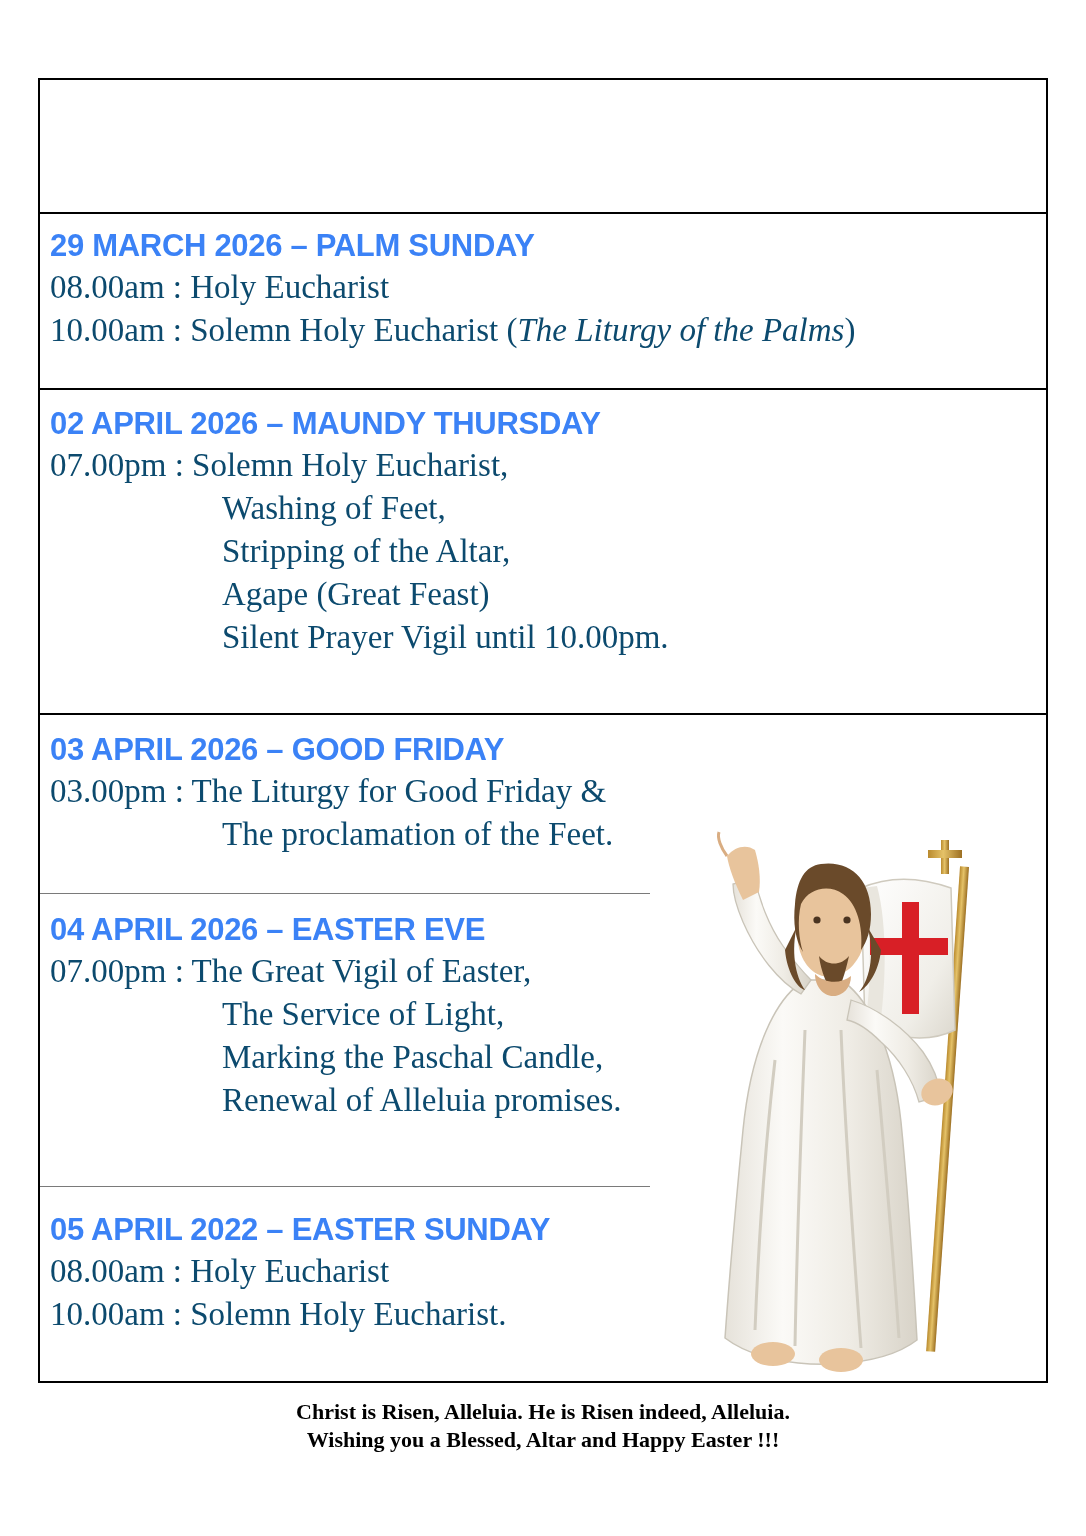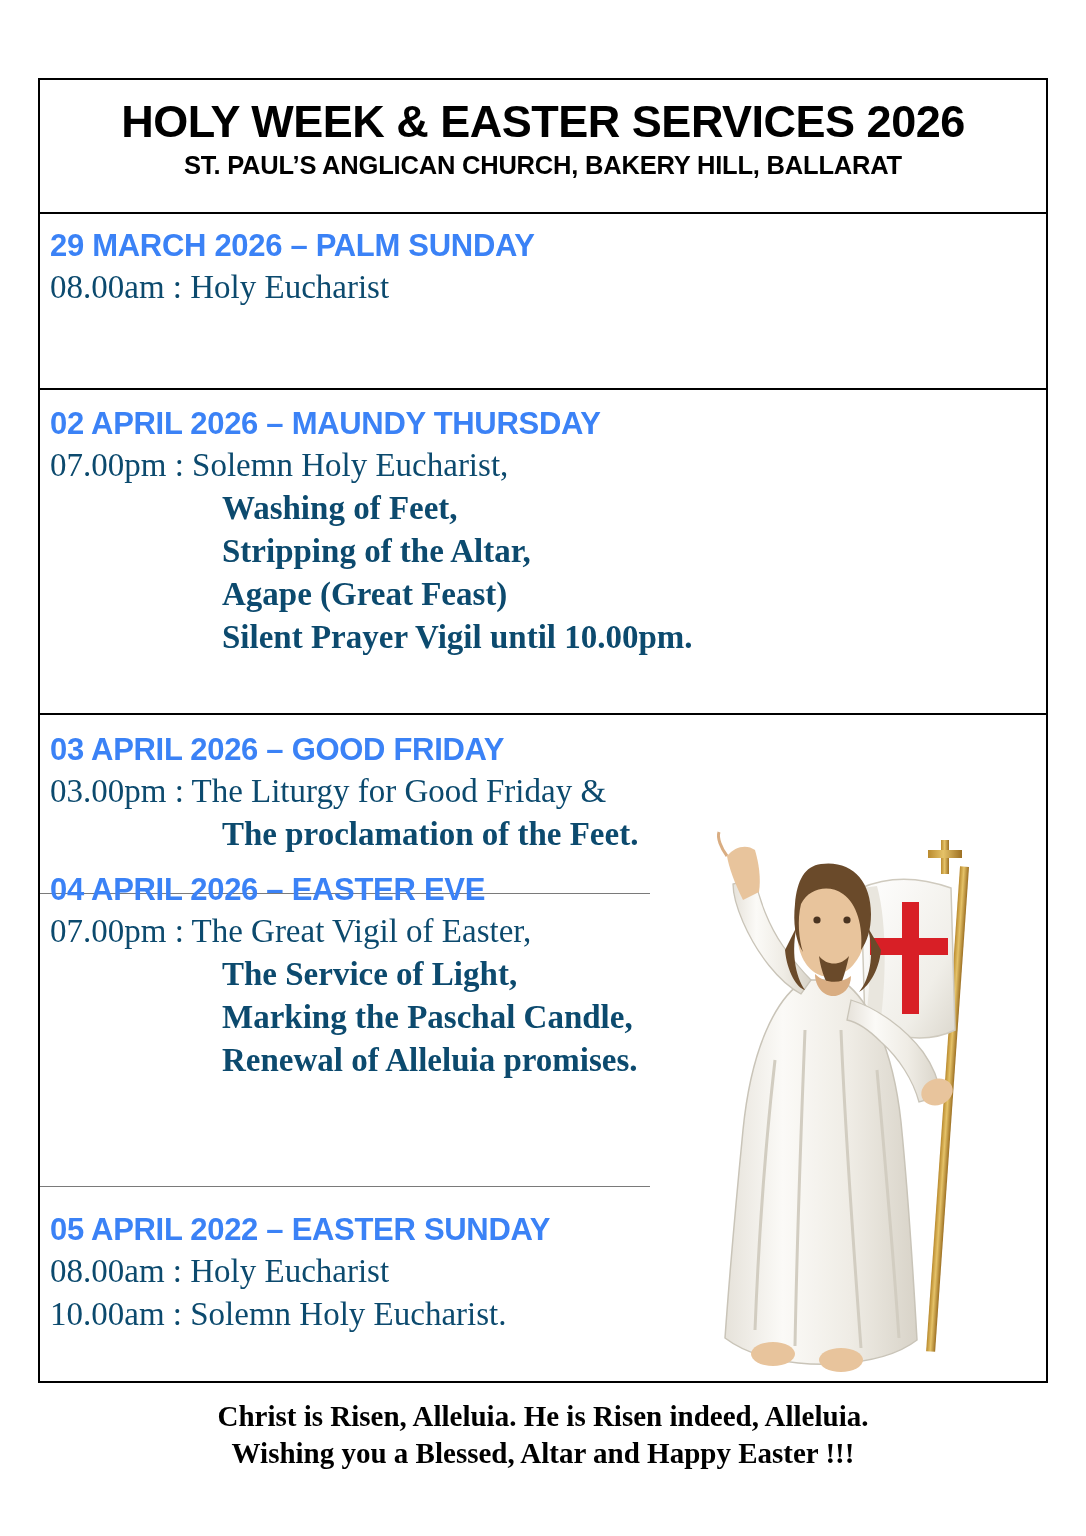--- a/index.html
+++ b/index.html
@@ -92,21 +92,20 @@
     font-size: 33px;
     color: #0c4a6e;
     line-height: 1.30;
     white-space: nowrap;
   }
   .line .ital {
     font-style: italic;
   }
   .indent {
     padding-left: 172px;
-    font-weight: bold;
   }
 
   .divider {
     position: absolute;
     left: 40px;
     width: 1006px;
     height: 2px;
     background: #000;
   }
   .divider.short {
@@ -120,21 +119,21 @@
   .footer {
     position: absolute;
     left: 38px;
     top: 1398px;
     width: 1010px;
     text-align: center;
   }
   .footer div {
     font-family: "Liberation Serif", serif;
     font-weight: bold;
-    font-size: 29px;
+    font-size: 22px;
     color: #000;
     line-height: 1.28;
     text-align: center;
   }
 
   
   .jesus {
     position: absolute;
     left: 655px;
     top: 830px;
@@ -143,50 +142,47 @@
   }
   .jesus svg { display: block; }
 </style>
 </head>
 <body>
 
 <div class="poster">
 
   <div class="frame"></div>
 
-  <div class="header">
-    <h1>HOLY WEEK &amp; EASTER SERVICES 2026</h1>
-    <h2>ST. PAUL’S ANGLICAN CHURCH, BAKERY HILL, BALLARAT</h2>
-  </div>
   <div class="header-rule"></div>
 
   <div class="section" style="top:228px;">
     <div class="sec-title">29 MARCH 2026 – PALM SUNDAY</div>
     <div class="line">08.00am : Holy Eucharist</div>
+    <div class="line"><span>10.00am : Solemn Holy Eucharist (</span><span class="ital">The Liturgy of the Palms</span><span>)</span></div>
   </div>
   <div class="divider" style="top:388px;"></div>
 
   <div class="section" style="top:406px;">
     <div class="sec-title">02 APRIL 2026 – MAUNDY THURSDAY</div>
     <div class="line">07.00pm : Solemn Holy Eucharist,</div>
     <div class="line indent">Washing of Feet,</div>
     <div class="line indent">Stripping of the Altar,</div>
     <div class="line indent">Agape (Great Feast)</div>
     <div class="line indent">Silent Prayer Vigil until 10.00pm.</div>
   </div>
   <div class="divider" style="top:713px;"></div>
 
   <div class="section" style="top:732px;">
     <div class="sec-title">03 APRIL 2026 – GOOD FRIDAY</div>
     <div class="line">03.00pm : The Liturgy for Good Friday &amp;</div>
     <div class="line indent">The proclamation of the Feet.</div>
   </div>
   <div class="divider short" style="top:893px;"></div>
 
-  <div class="section" style="top:872px;">
+  <div class="section" style="top:912px;">
     <div class="sec-title">04 APRIL 2026 – EASTER EVE</div>
     <div class="line">07.00pm : The Great Vigil of Easter,</div>
     <div class="line indent">The Service of Light,</div>
     <div class="line indent">Marking the Paschal Candle,</div>
     <div class="line indent">Renewal of Alleluia promises.</div>
   </div>
   <div class="divider short" style="top:1186px;"></div>
 
   <div class="section" style="top:1212px;">
     <div class="sec-title">05 APRIL 2022 – EASTER SUNDAY</div>

